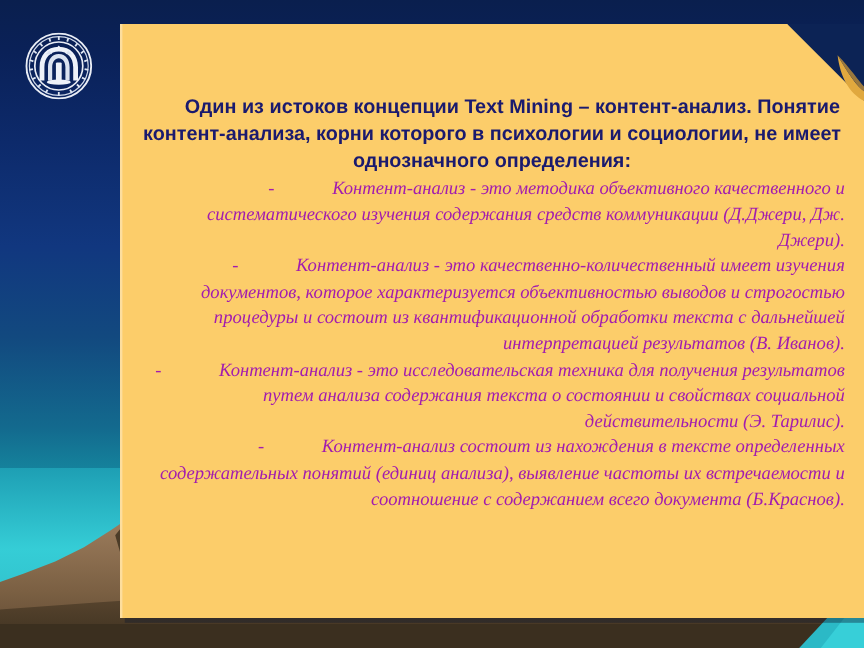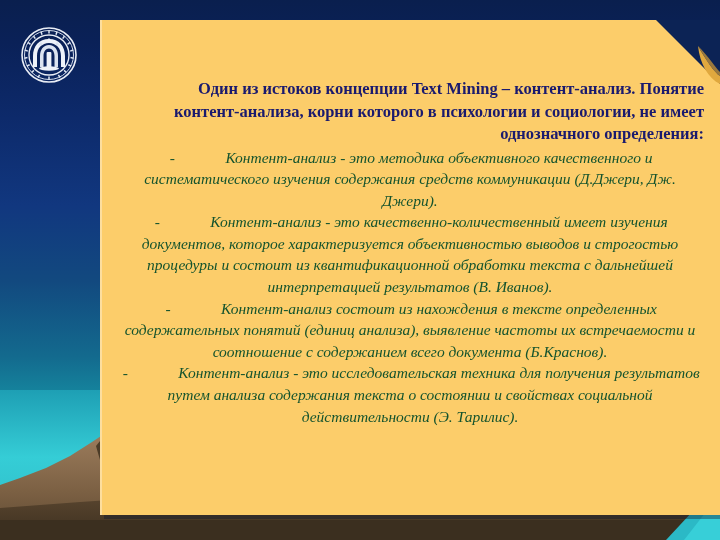--- a/index.html
+++ b/index.html
@@ -109,43 +109,43 @@
   }
 
   .body {
     position: absolute;
     left: 16px;
     top: 58px;
     width: 588px;
   }
 
   .intro {
-    font-family: Liberation Serif, serif;
+    font-family: Liberation Sans, sans-serif;
     font-weight: bold;
     font-size: 16.5px;
     line-height: 22.5px;
     color: #1a1a6e;
     margin: 0 0 1px 0;
-    text-align: right;
+    text-align: center;
   }
   .intro .indent { display: inline-block; width: 34px; }
 
   .defs {
     margin: 0;
     padding: 0;
     list-style: none;
   }
   .def {
     font-family: "Liberation Serif", serif;
     font-style: italic;
     font-size: 15.5px;
     line-height: 21.6px;
-    color: #14532d;
+    color: #a21caf;
     margin: 0;
-    text-align: center;
+    text-align: right;
   }
   .def .dash {
     display: inline-block;
     width: 10px;
   }
   .def .tab {
     display: inline-block;
     width: 48px;
   }
 </style>
@@ -243,20 +243,20 @@
     </div>
 
 
     <div class="body">
 
       <p class="intro"><span class="indent"></span><span>Один из истоков концепции Text Mining – контент-анализ. Понятие контент-анализа, корни которого в психологии и социологии, не имеет однозначного определения:</span></p>
 
       <ul class="defs">
         <li class="def"><span class="dash">-</span><span class="tab"></span><span>Контент-анализ - это методика объективного качественного и систематического изучения содержания средств коммуникации (Д.Джери, Дж. Джери).</span></li>
         <li class="def"><span class="dash">-</span><span class="tab"></span><span>Контент-анализ - это качественно-количественный имеет изучения документов, которое характеризуется объективностью выводов и строгостью процедуры и состоит из квантификационной обработки текста с дальнейшей интерпретацией результатов (В. Иванов).</span></li>
+        <li class="def"><span class="dash">-</span><span class="tab"></span><span>Контент-анализ - это исследовательская техника для получения результатов путем анализа содержания текста о состоянии и свойствах социальной действительности (Э. Тарилис).</span></li>
         <li class="def"><span class="dash">-</span><span class="tab"></span><span>Контент-анализ состоит из нахождения в тексте определенных содержательных понятий (единиц анализа), выявление частоты их встречаемости и соотношение с содержанием всего документа (Б.Краснов).</span></li>
-        <li class="def"><span class="dash">-</span><span class="tab"></span><span>Контент-анализ - это исследовательская техника для получения результатов путем анализа содержания текста о состоянии и свойствах социальной действительности (Э. Тарилис).</span></li>
       </ul>
 
     </div>
   </div>
 
 </div>
 
 </body></html>

